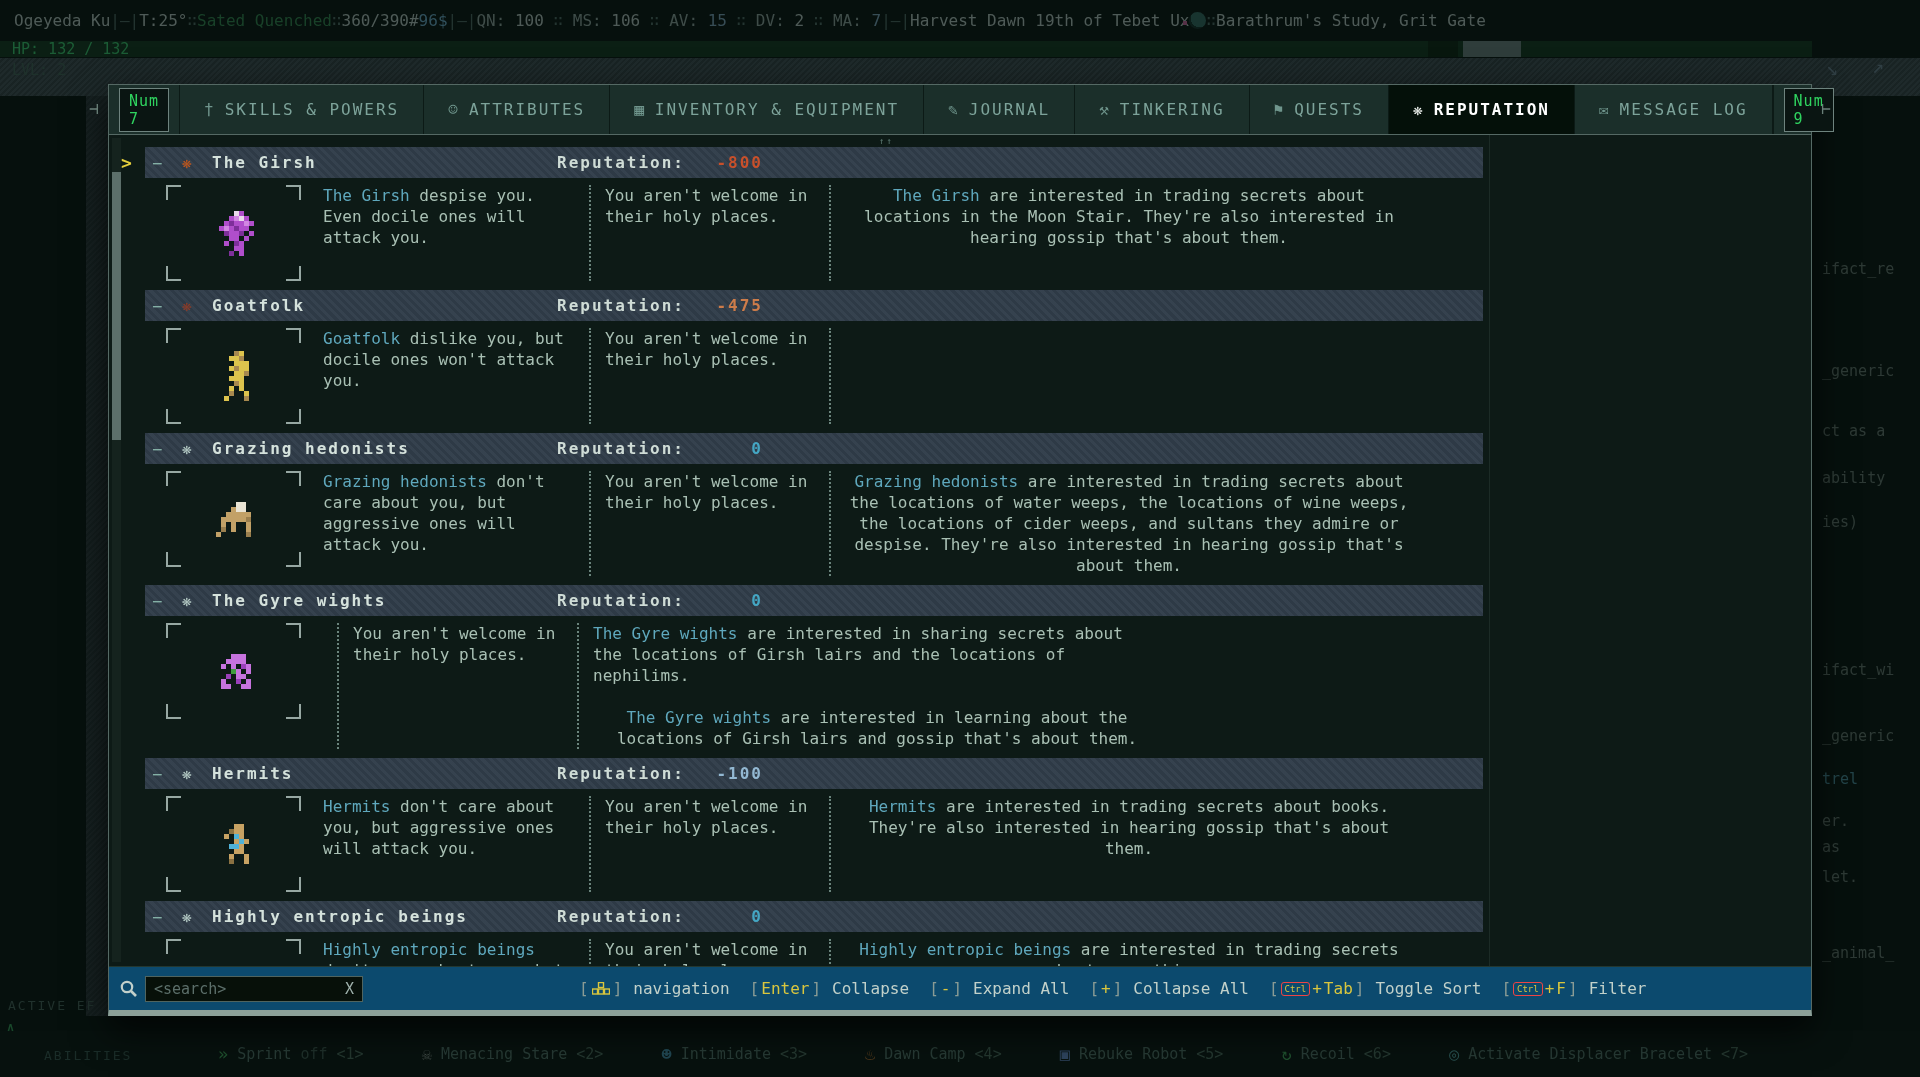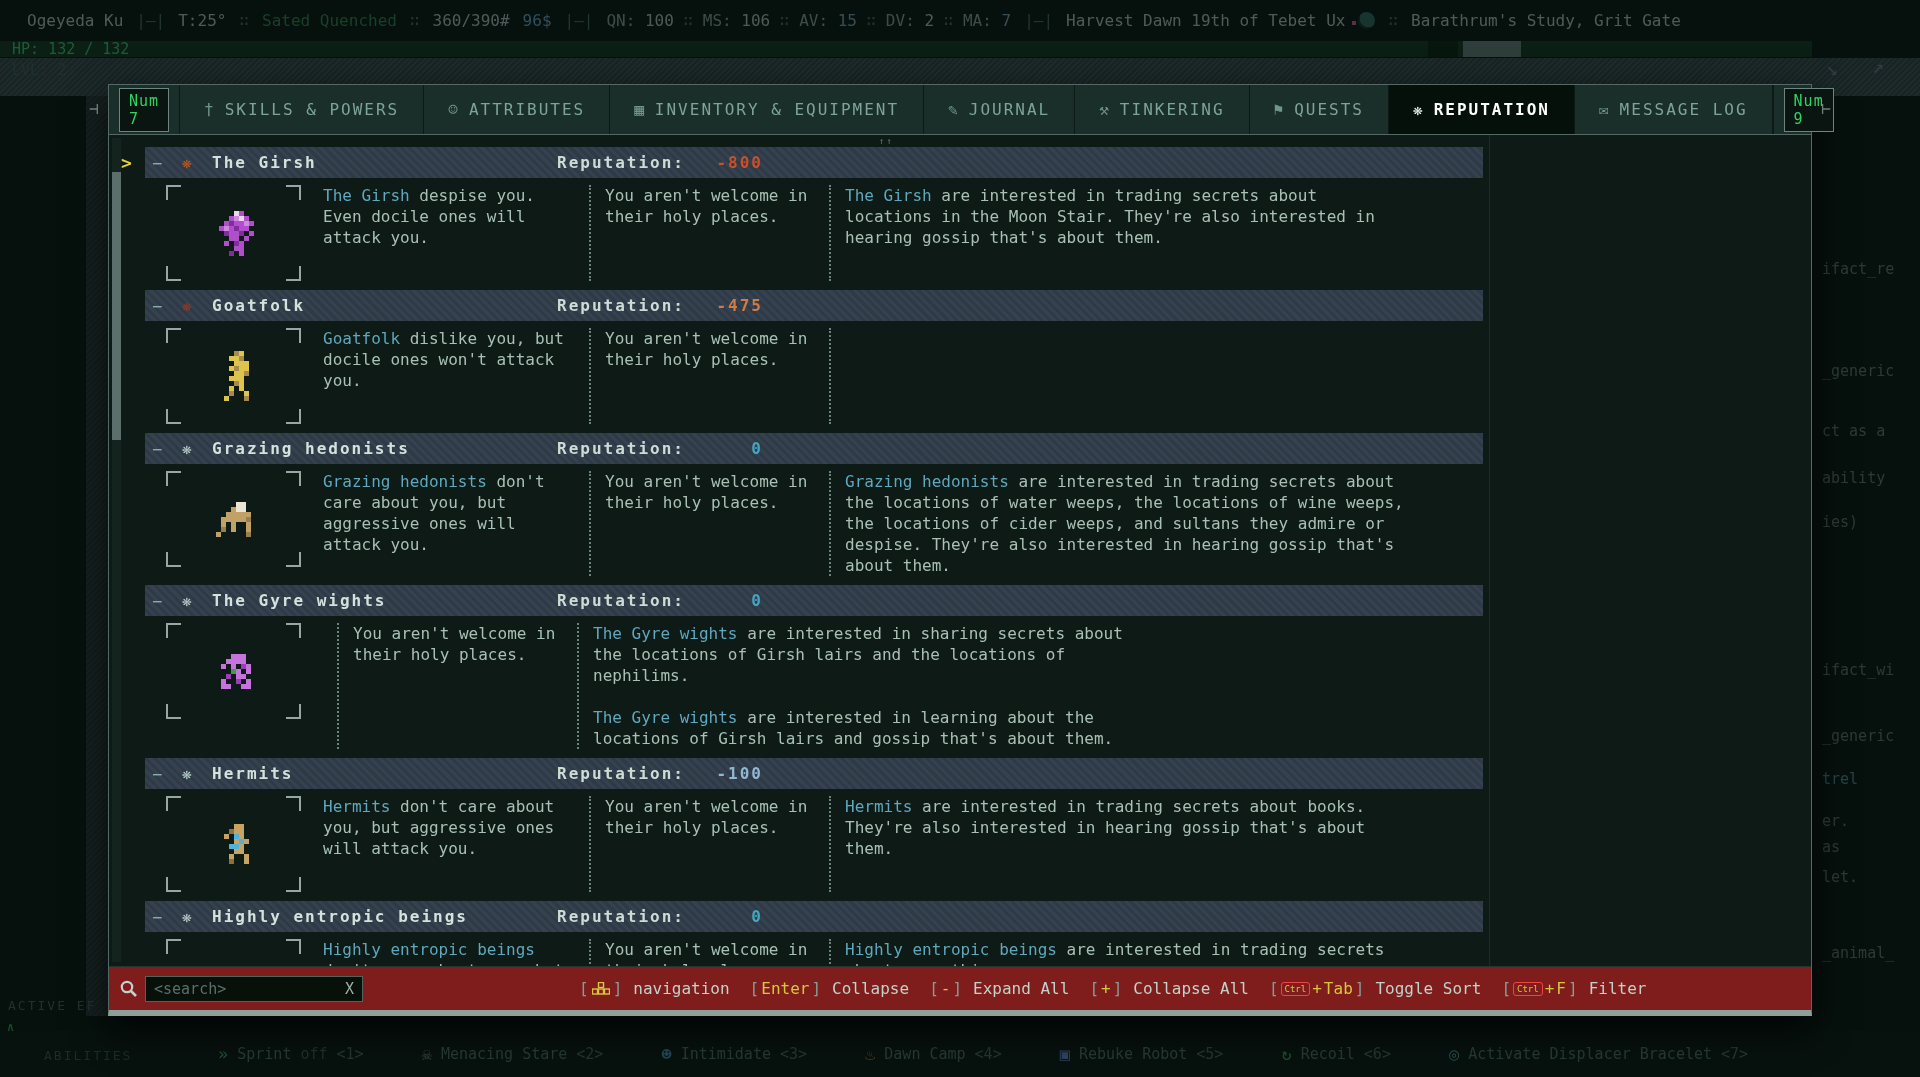--- a/index.html
+++ b/index.html
@@ -2,21 +2,21 @@
 <html><head>
 <meta charset="utf-8">
 <style>
   html,body{margin:0;padding:0;background:#070f0c;}
   *{box-sizing:border-box;}
   #screen{position:relative;width:1920px;height:1077px;overflow:hidden;
     font-family:"DejaVu Sans Mono","DejaVu Sans",monospace;background:#0a1512;}
 
   
   .topbar{position:absolute;top:0;left:0;width:1920px;height:40px;display:flex;align-items:center;
-    gap:13px;padding-left:14px;font-size:16px;color:#9fb0ab;white-space:nowrap;}
+    padding-left:14px;font-size:16px;color:#9fb0ab;white-space:nowrap;}
   .tb-dim{color:#45605a;}
   .tb-green{color:#2f7a4a;}
   .tb-blue{color:#5f98b2;}
   .moon{width:17px;height:17px;border-radius:50%;
     background:radial-gradient(circle at 62% 38%, #2e6058 0 58%, #142e29 60%);position:relative;flex:none;}
   .moon::before{content:"";position:absolute;left:-6px;top:9px;width:4px;height:4px;background:#b05a8a;}
   .hpstrip{position:absolute;top:41px;left:0;width:1812px;height:16px;background:#143521;}
   .hpstrip .blockA{position:absolute;left:1428px;top:0;width:30px;height:16px;background:#0d2414;}
   .hpstrip .blockB{position:absolute;left:1463px;top:0;width:58px;height:16px;background:#5f7372;}
   .hp-text{position:absolute;left:12px;top:40px;font-size:15px;color:#35b364;}
@@ -83,25 +83,25 @@
   .iconbox .tr{right:0;top:0;border-right-width:2px;border-top-width:2px;}
   .iconbox .bl{left:0;bottom:0;border-left-width:2px;border-bottom-width:2px;}
   .iconbox .br{right:0;bottom:0;border-right-width:2px;border-bottom-width:2px;}
   .sprite{position:absolute;left:50%;top:50%;}
   .pxl{width:5px;height:5px;background:transparent;}
   .dtxt{font-size:16px;line-height:21px;color:#a9c0b4;}
   .desc{width:252px;flex:none;}
   .holy{width:210px;flex:none;}
   .interest{width:568px;flex:none;}
   .interest p{margin:0 0 21px 0;}
-  .interest p:last-child{margin-bottom:0;}
+  .interest p:last-child{margin-bottom:0;text-align:center;}
   .lead{color:#5fa8bd;}
   .vsep{flex:none;width:0;border-left:2px dotted #6a847c;margin:0 14px;}
 
-  .mfooter{position:absolute;left:0;right:0;bottom:0;height:44px;background:#7f1d1d;
+  .mfooter{position:absolute;left:0;right:0;bottom:0;height:44px;background:#0c4a6e;
     border-top:1px solid #233730;display:flex;align-items:center;padding-left:10px;z-index:4;}
   .mag{flex:none;margin-right:6px;}
   .searchbox{flex:none;width:218px;height:26px;background:#071009;border:1px solid #50645f;
     display:flex;align-items:center;padding:0 8px;font-size:15px;color:#5c6f6a;}
   .searchbox .clr{margin-left:auto;color:#9fb2ac;}
   .hints{display:flex;gap:20px;margin-left:216px;font-size:16px;white-space:nowrap;align-items:center;}
   .hint{display:flex;align-items:center;gap:2px;}
   .hint .lb,.hint .rb{color:#8a9b95;}
   .hint .key{color:#d9c63e;}
   .hint .hlabel{color:#c2d1ca;margin-left:9px;}

